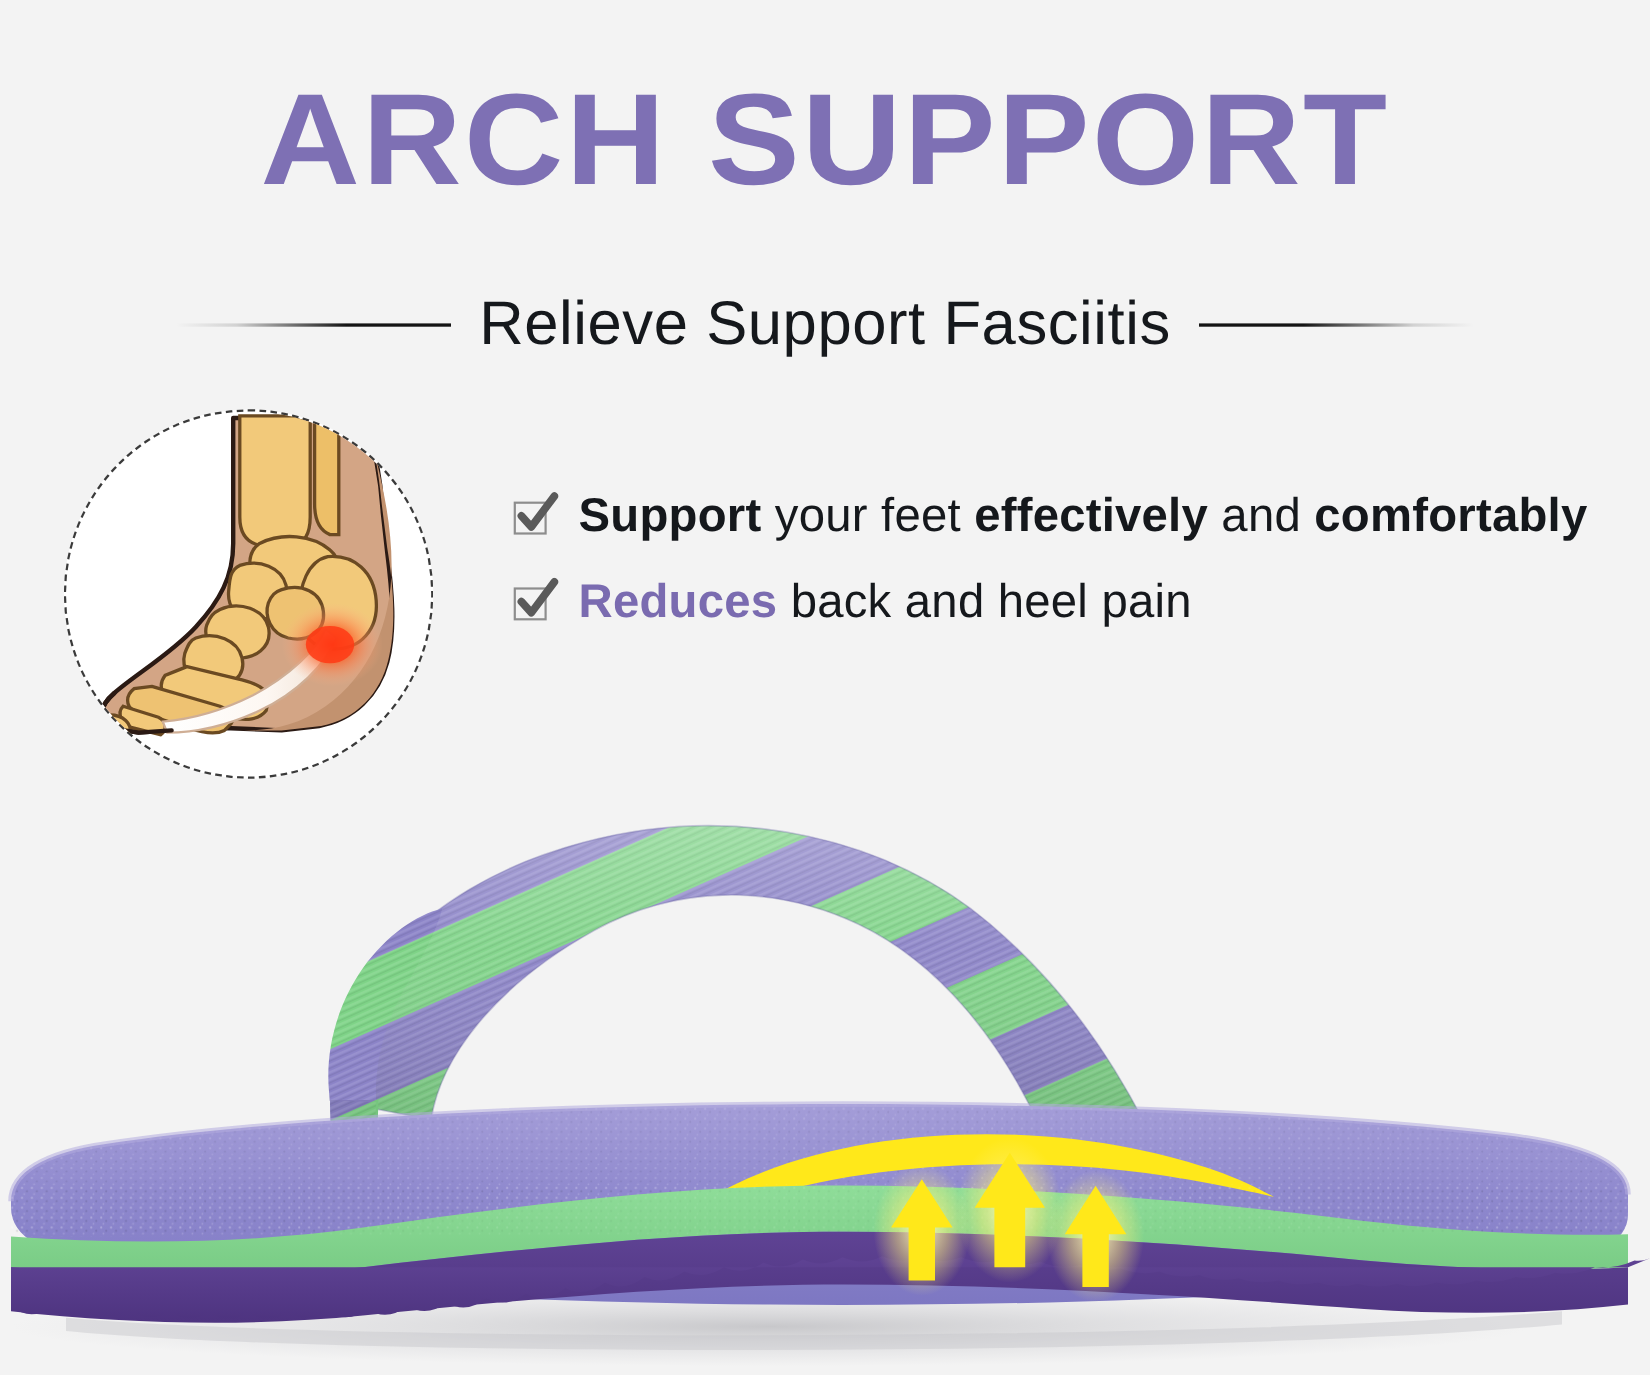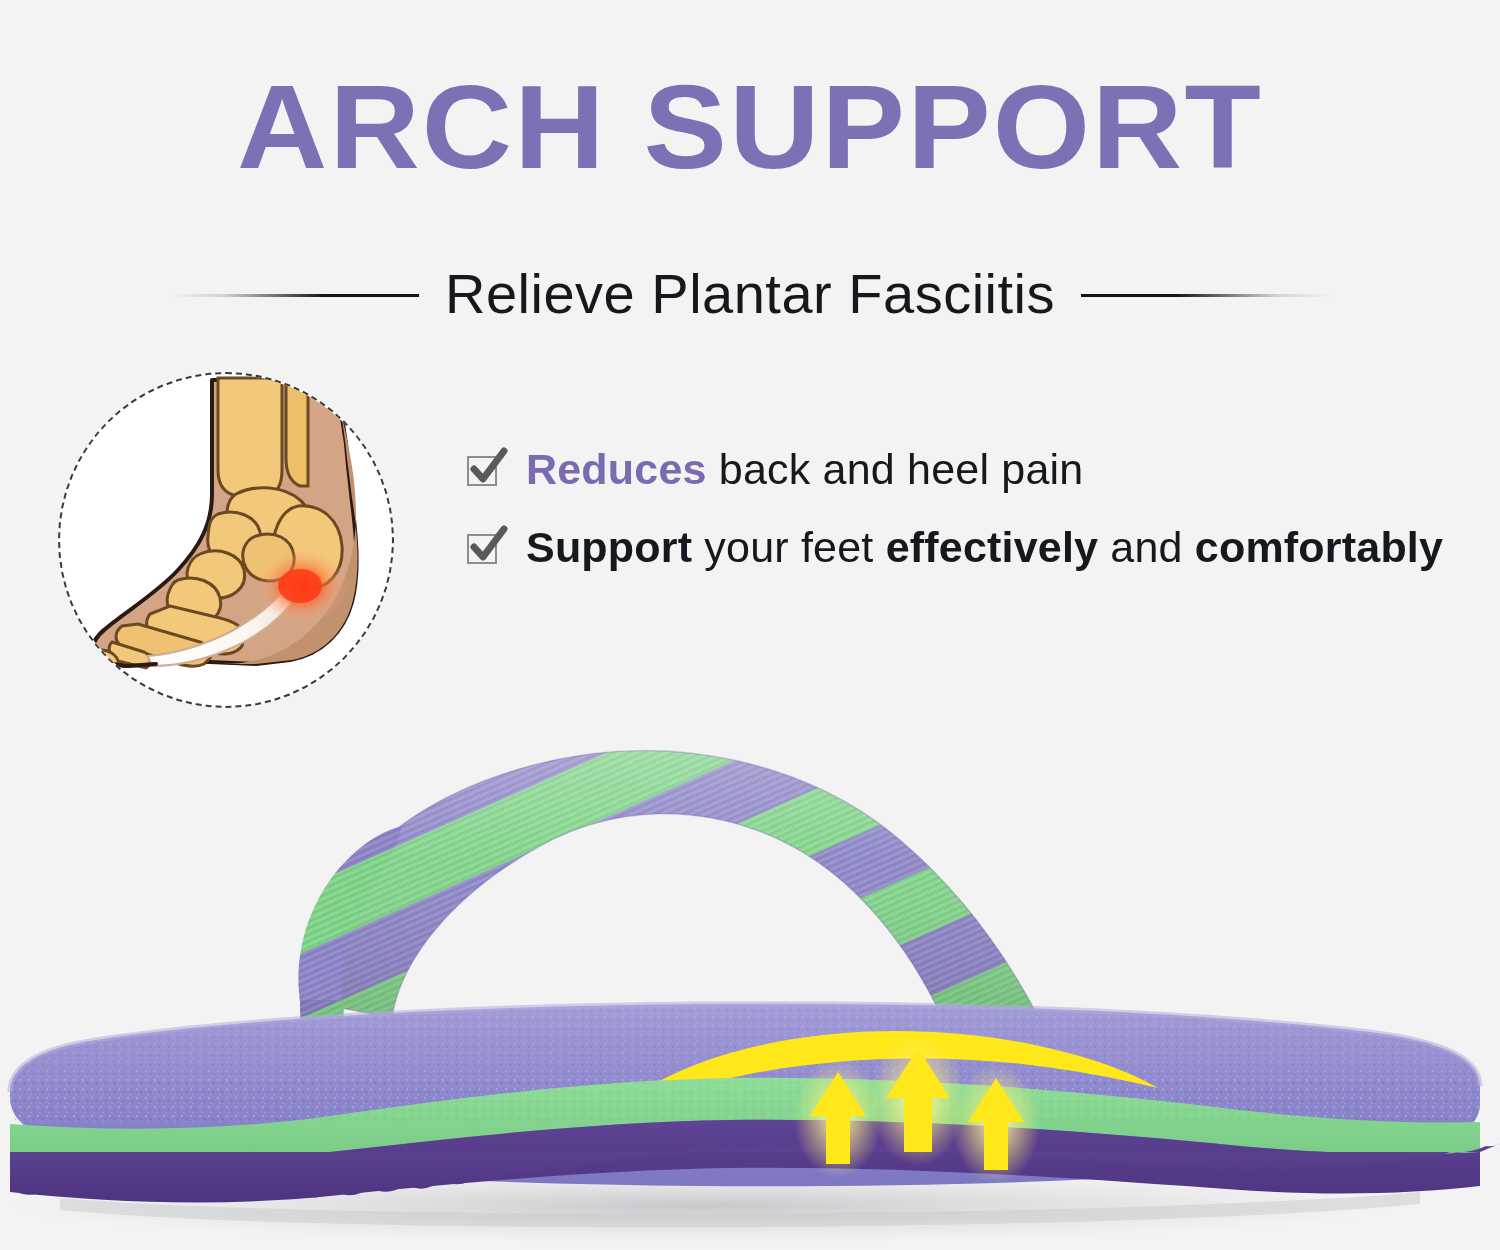--- a/index.html
+++ b/index.html
@@ -112,21 +112,21 @@
 </style>
 </head>
 <body>
 
 <div class="page">
 
   <div class="title">ARCH SUPPORT</div>
 
   <div class="subtitle-row">
     <div class="rule rule-left"></div>
-    <div class="subtitle">Relieve Plantar Fasciitis</div>
+    <div class="subtitle">Relieve Support Fasciitis</div>
     <div class="rule rule-right"></div>
   </div>
 
   <div class="foot-circle">
     <svg width="332" height="332" viewBox="0 0 332 332">
       <defs>
         <radialGradient id="inflame" cx="50%" cy="50%" r="50%">
           <stop offset="0%" stop-color="#ff2d0e" stop-opacity="0.95"></stop>
           <stop offset="45%" stop-color="#fb6a33" stop-opacity="0.70"></stop>
           <stop offset="100%" stop-color="#ffb38a" stop-opacity="0"></stop>
@@ -187,33 +187,33 @@
   <div class="bullets">
 
     <div class="bullet">
       <span class="checkbox">
         <span class="box"></span>
         <svg width="44" height="44" viewBox="0 0 44 44">
           <path d="M10 22 L19 32 L40 4" fill="none" stroke="#5a5a5a" stroke-width="7" stroke-linecap="round" stroke-linejoin="round"></path>
         </svg>
       </span>
       <span class="bullet-text">
-        <b class="bp">Reduces</b><span> back and heel pain</span>
+        <b class="b">Support</b><span> your feet </span><b class="b">effectively</b><span> and </span><b class="b">comfortably</b>
       </span>
     </div>
 
     <div class="bullet">
       <span class="checkbox">
         <span class="box"></span>
         <svg width="44" height="44" viewBox="0 0 44 44">
           <path d="M10 22 L19 32 L40 4" fill="none" stroke="#5a5a5a" stroke-width="7" stroke-linecap="round" stroke-linejoin="round"></path>
         </svg>
       </span>
       <span class="bullet-text">
-        <b class="b">Support</b><span> your feet </span><b class="b">effectively</b><span> and </span><b class="b">comfortably</b>
+        <b class="bp">Reduces</b><span> back and heel pain</span>
       </span>
     </div>
 
 
   </div>
 
   <div class="sandal">
     <svg width="1500" height="550" viewBox="0 0 1500 550">
       <defs>
         <linearGradient id="topFoam" x1="0%" y1="0%" x2="0%" y2="100%">

